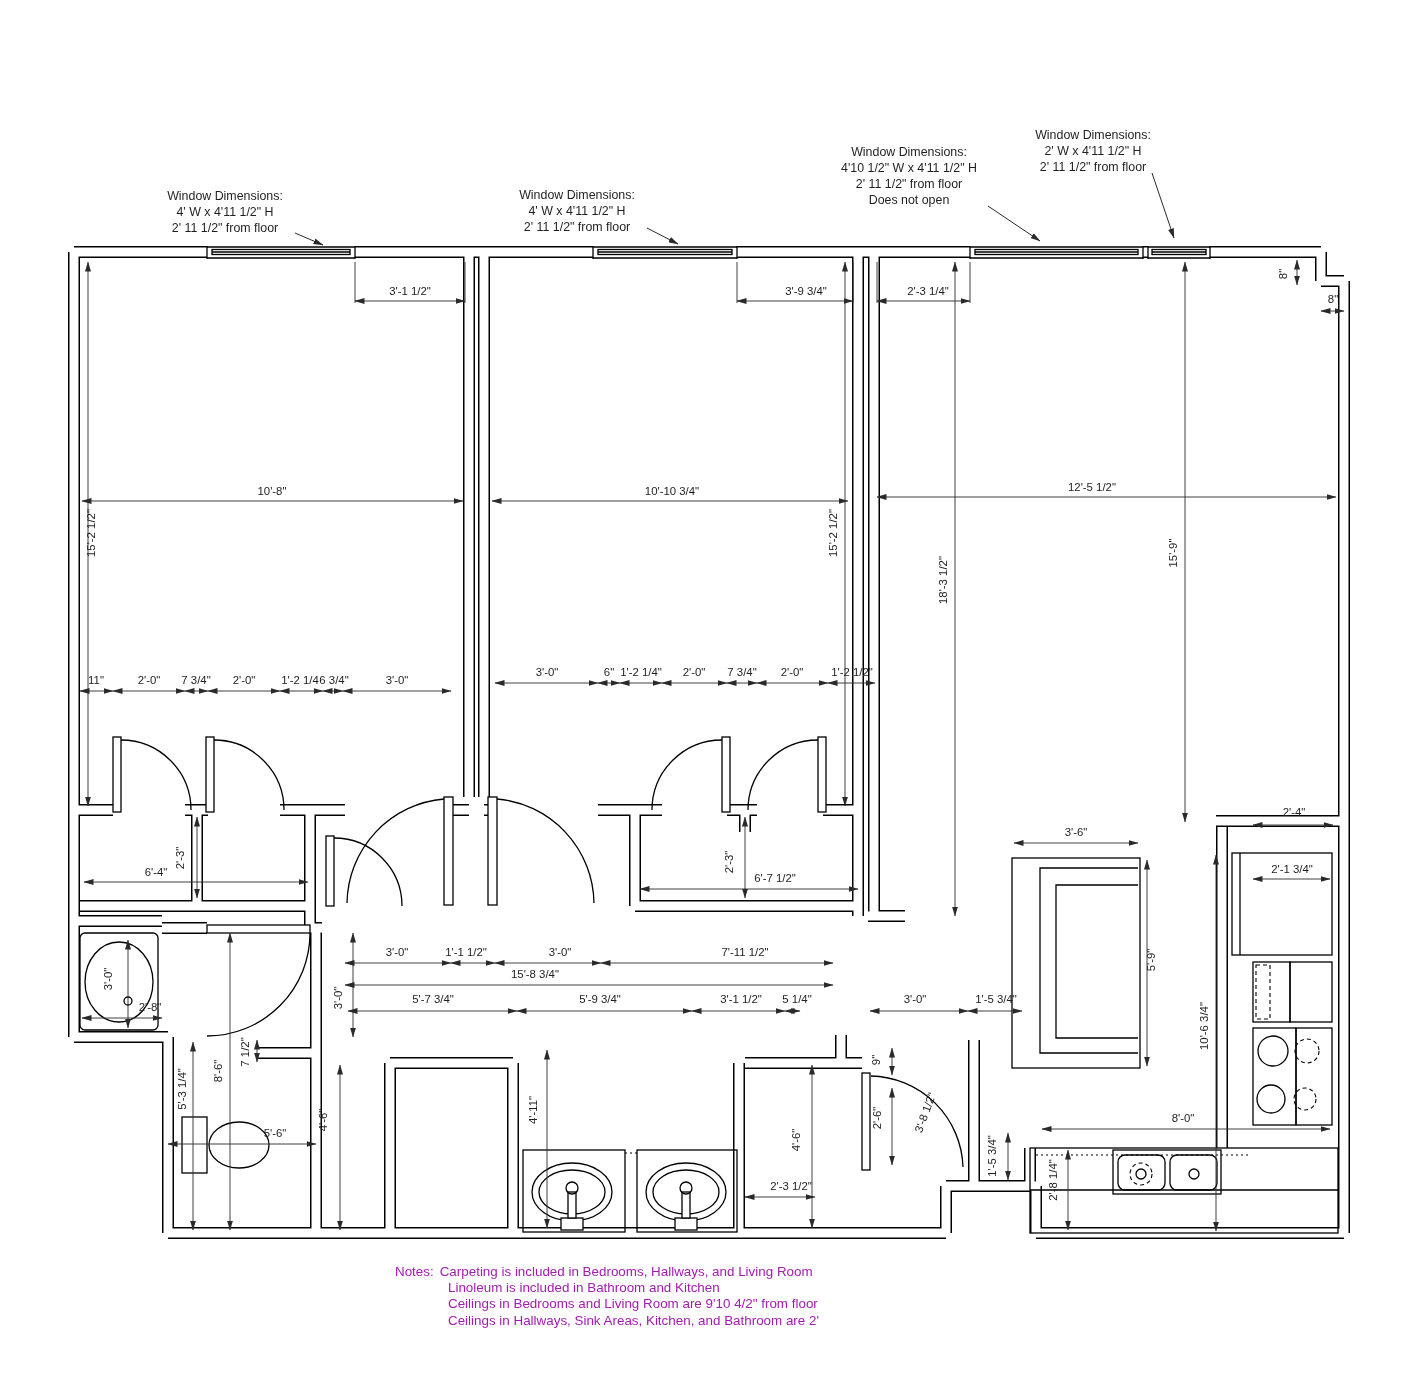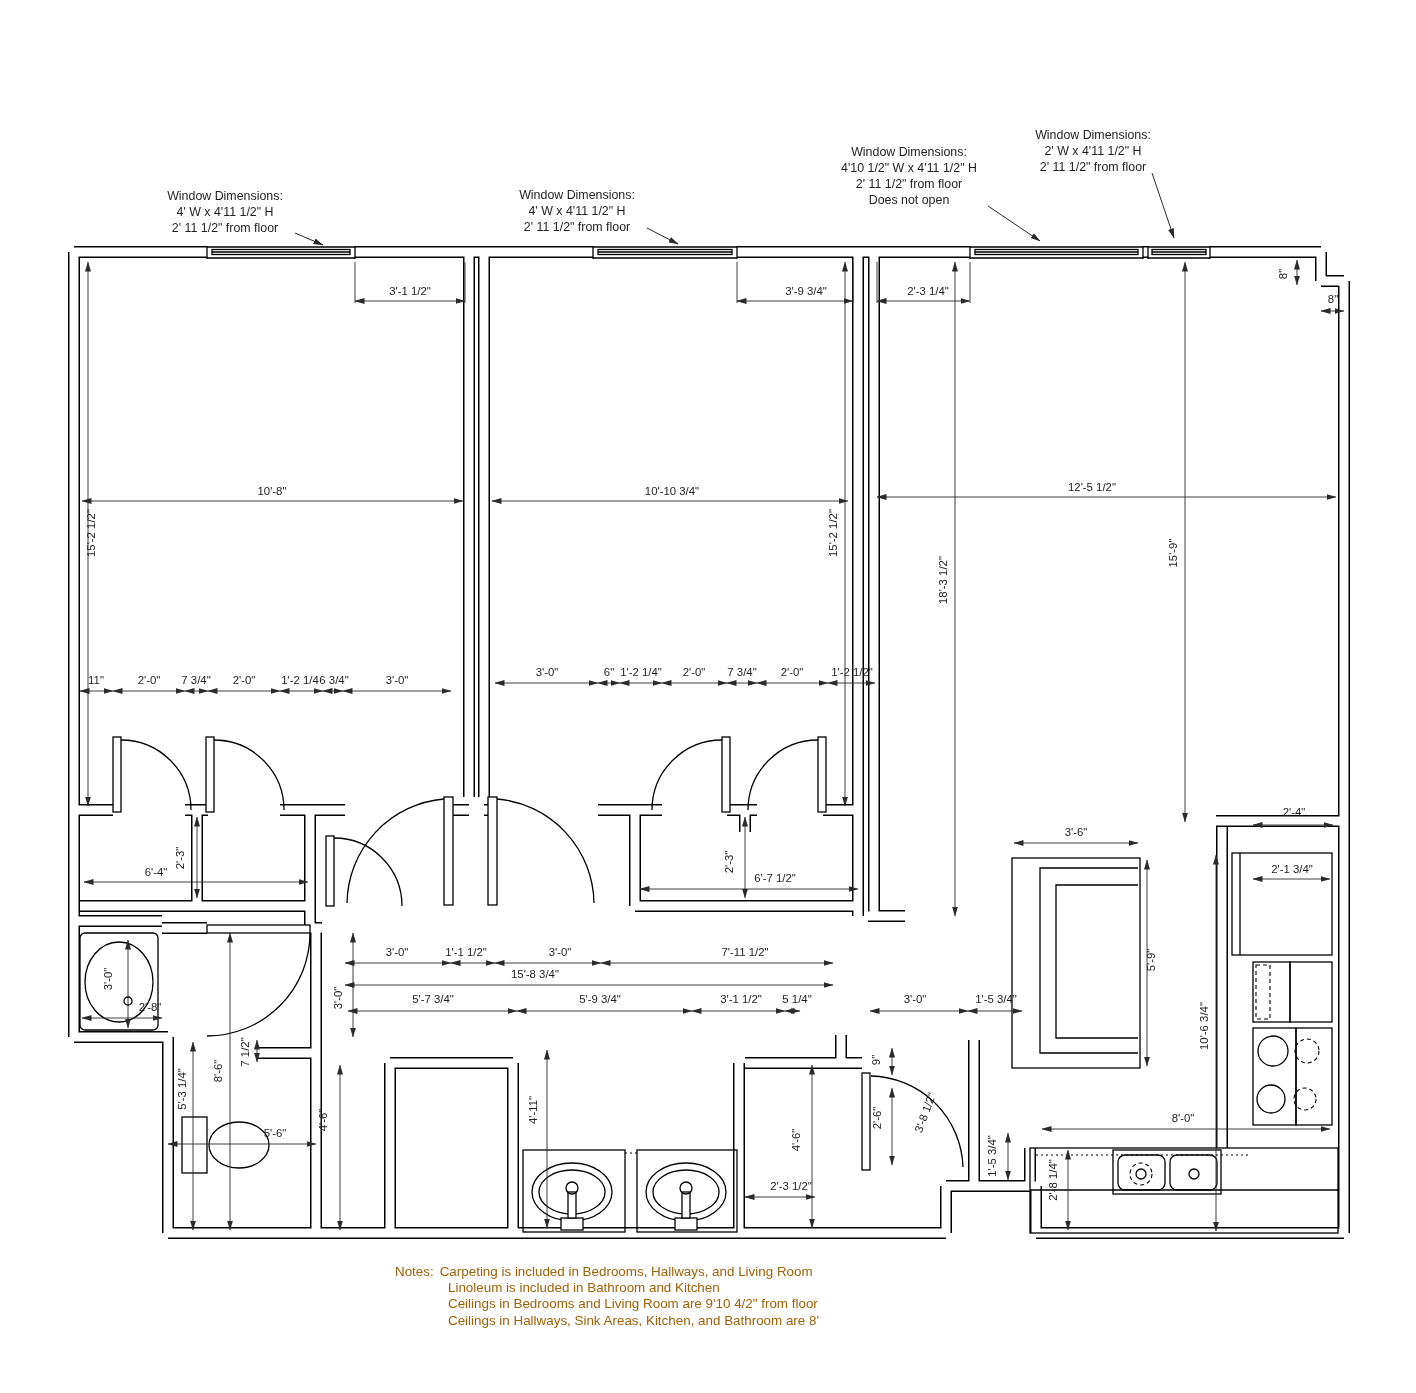--- a/index.html
+++ b/index.html
@@ -9,21 +9,21 @@
   .wall-inner{stroke:#fff;stroke-width:9;fill:none;stroke-linecap:butt}
   .thin{stroke:#000;stroke-width:1.3;fill:none}
   .thin-f{stroke:#000;stroke-width:1.3;fill:#fff}
   .dash{stroke:#000;stroke-width:1.1;fill:none;stroke-dasharray:4 3}
   .dot{stroke:#000;stroke-width:1.1;fill:none;stroke-dasharray:2 3}
   .dim{stroke:#2a2a2a;stroke-width:0.9;fill:none}
   .leader{stroke:#2a2a2a;stroke-width:1;fill:none}
   text{fill:#1f1f1f}
   .dim-t{font-size:11.4px;text-anchor:middle;font-family:"Liberation Sans",sans-serif}
   .ann-t{font-size:12.4px;text-anchor:middle;font-family:"Liberation Sans",sans-serif}
-  #notes{position:absolute;left:395px;top:1264px;font-size:13.4px;line-height:16.2px;color:#a16207;white-space:nowrap}
+  #notes{position:absolute;left:395px;top:1264px;font-size:13.4px;line-height:16.2px;color:#a21caf;white-space:nowrap}
   #notes .row1 span{margin-right:6px}
   #notes .indent{padding-left:53px}
 </style>
 </head>
 <body>
 
 <div id="stage">
 <svg id="plan" width="1416" height="1393" viewBox="0 0 1416 1393">
   <defs>
     <marker id="arr" viewBox="0 0 10 6" refX="9.5" refY="3" markerWidth="10" markerHeight="6" markerUnits="userSpaceOnUse" orient="auto-start-reverse">
@@ -328,15 +328,15 @@
         <line x1="988" y1="206" x2="1040" y2="241" class="leader" marker-end="url(#arr)"></line>
         <text x="1093" y="139" class="ann-t"><tspan x="1093" dy="0">Window Dimensions:</tspan><tspan x="1093" dy="16">2' W x 4'11 1/2" H</tspan><tspan x="1093" dy="16">2' 11 1/2" from floor</tspan></text>
         <line x1="1152" y1="173" x2="1174" y2="238" class="leader" marker-end="url(#arr)"></line>
       </g>
 </svg>
 
 <div id="notes">
   <div class="row1"><span>Notes:</span><span>Carpeting is included in Bedrooms, Hallways, and Living Room</span></div>
   <div class="indent">Linoleum is included in Bathroom and Kitchen</div>
   <div class="indent">Ceilings in Bedrooms and Living Room are 9'10 4/2" from floor</div>
-  <div class="indent">Ceilings in Hallways, Sink Areas, Kitchen, and Bathroom are 8'</div>
+  <div class="indent">Ceilings in Hallways, Sink Areas, Kitchen, and Bathroom are 2'</div>
 </div>
 </div>
 
 </body></html>

